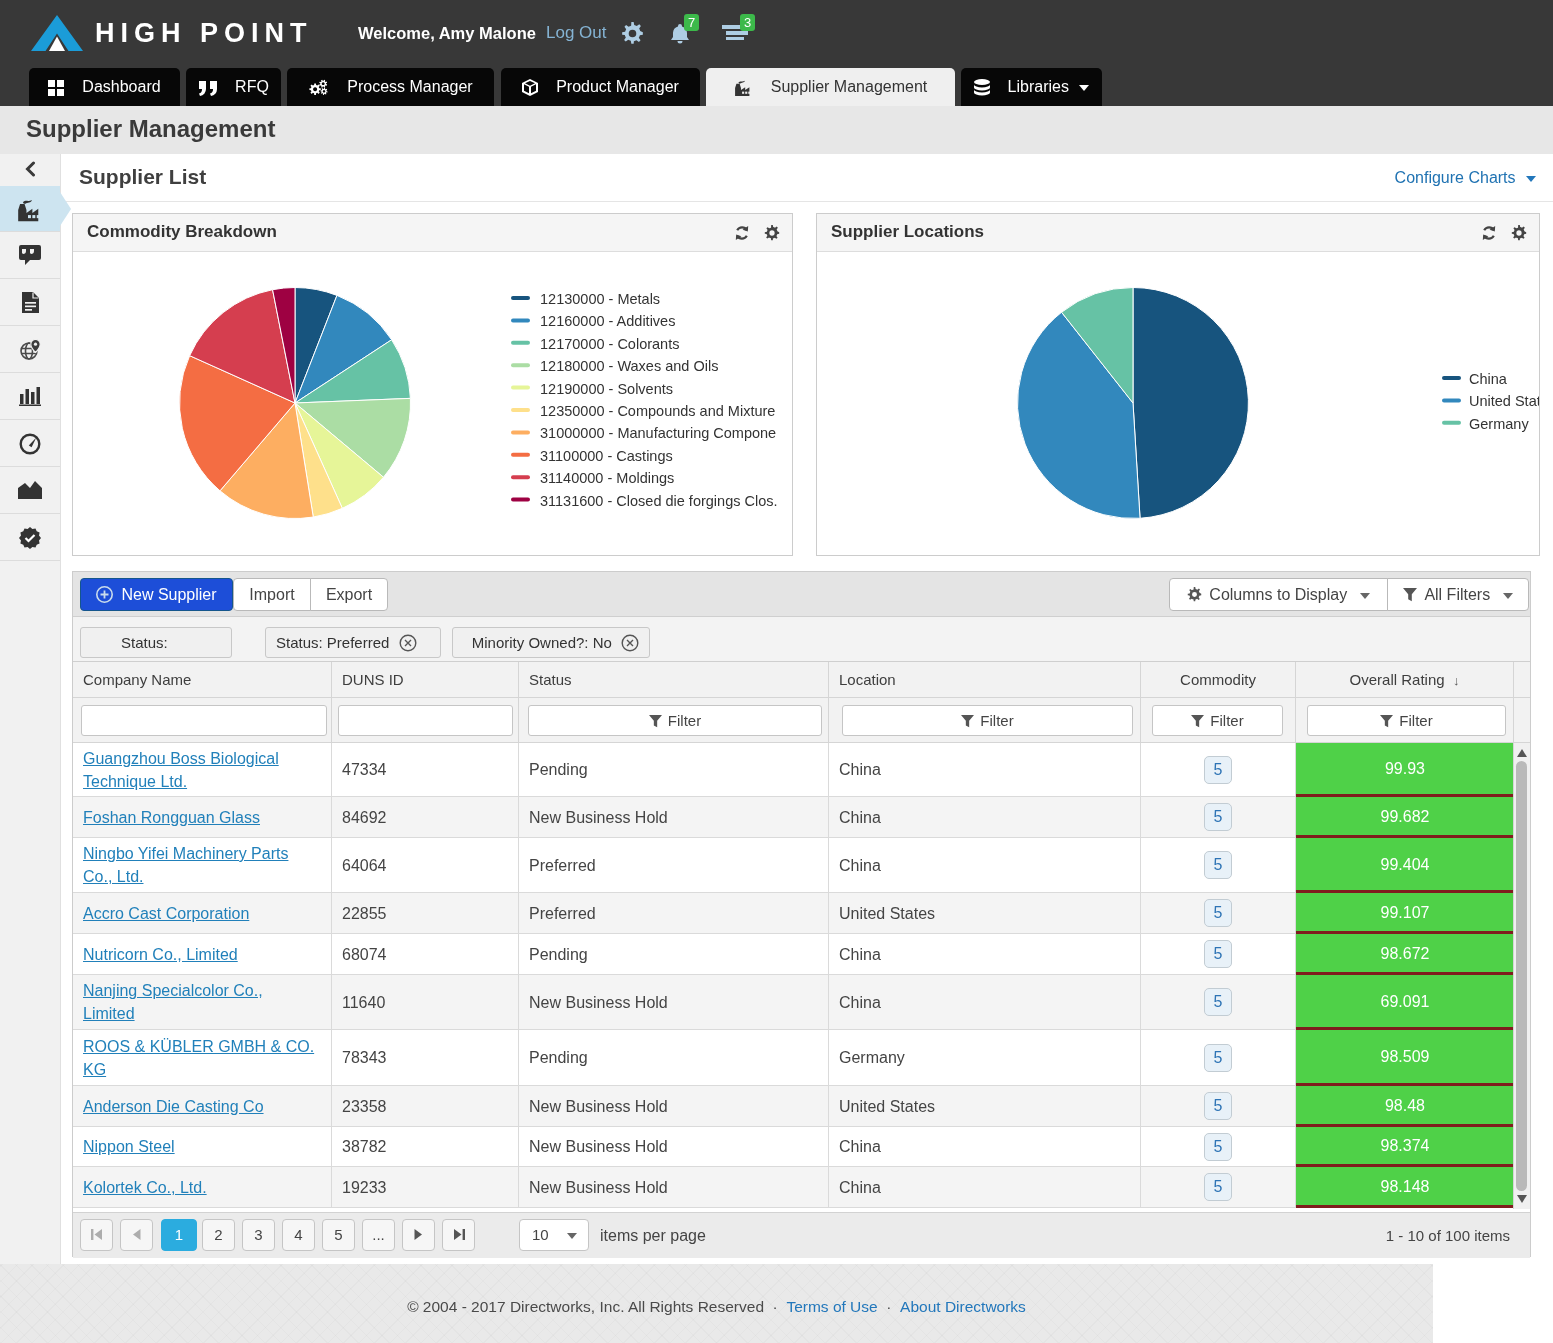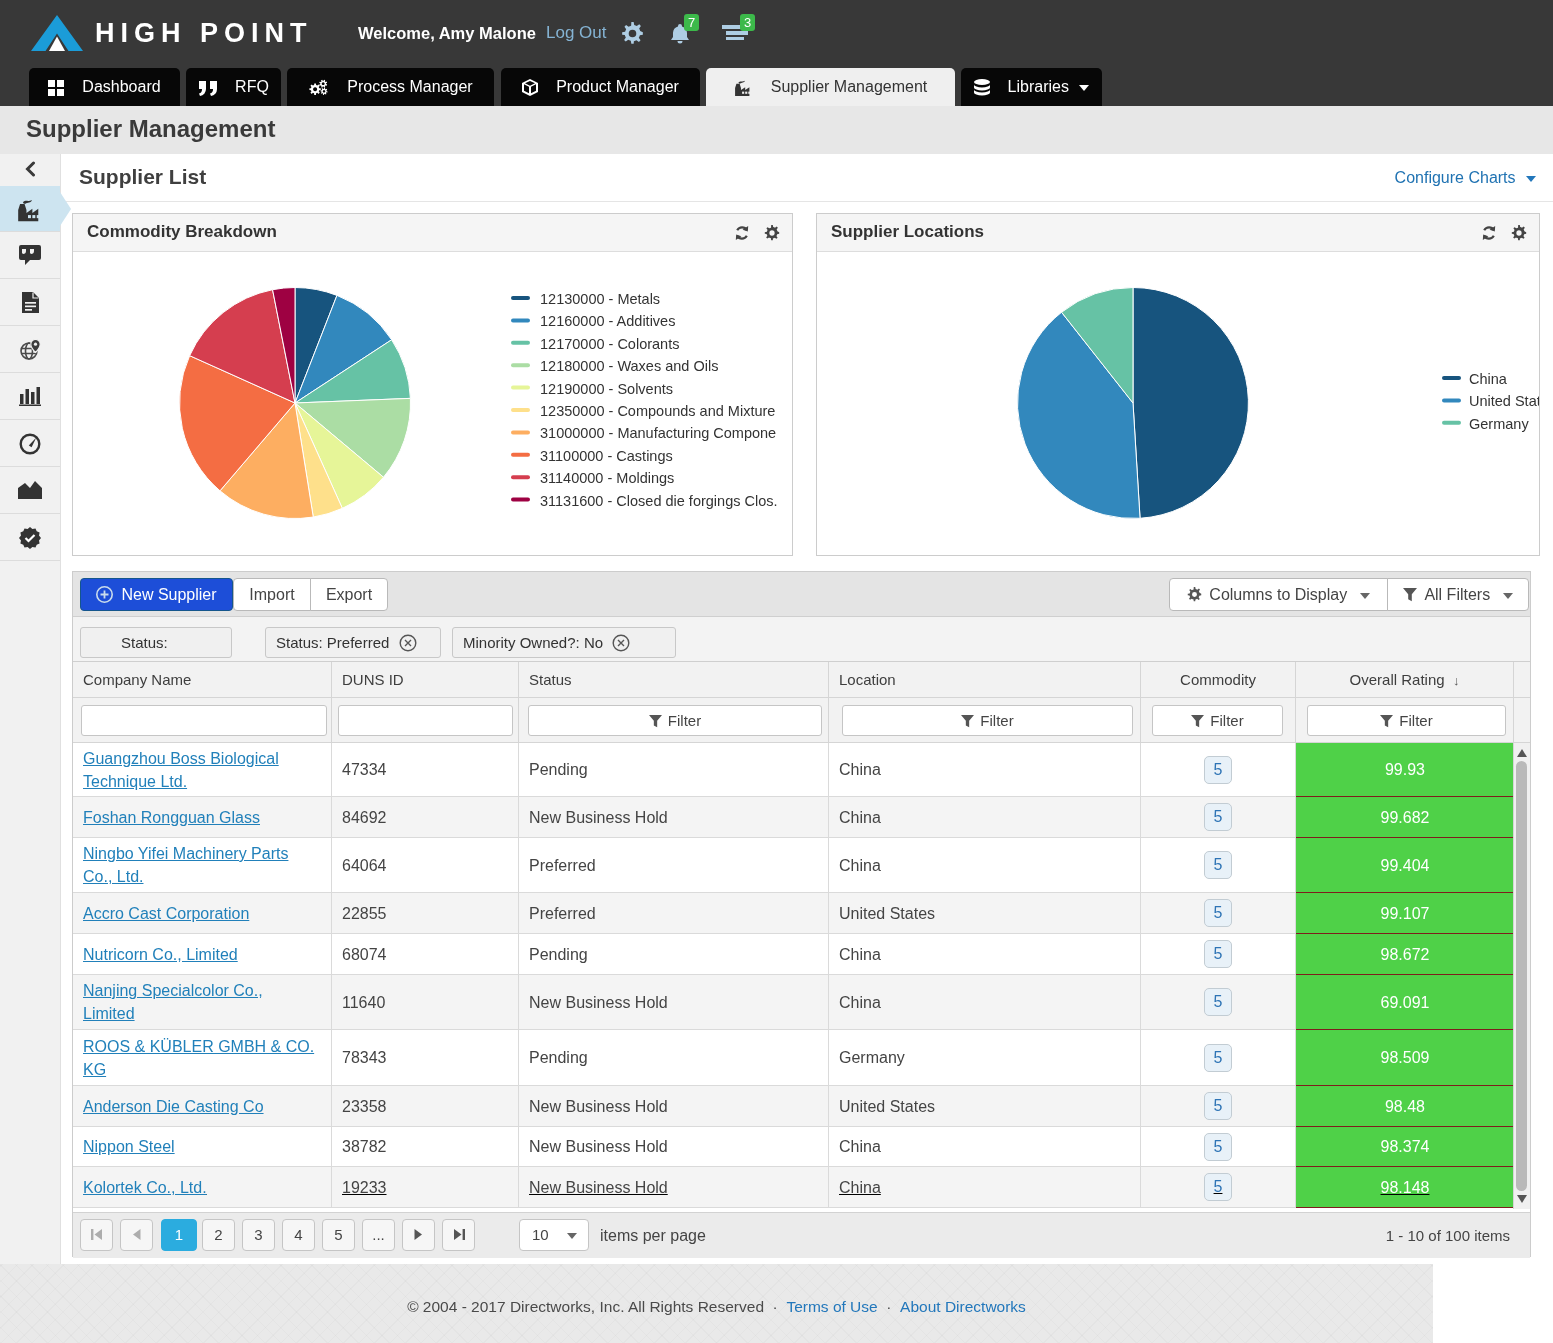--- a/index.html
+++ b/index.html
@@ -63,21 +63,21 @@
 .pbtn { position:absolute; top:6px; height:32px; border:1px solid #c5c5c5; background:#f6f6f6; border-radius:4px; color:#444; font-size:15px; text-align:center; line-height:30px; }
 .pbtn.cur { background:#2bacdf; border-color:#2bacdf; color:#fff; }
 
 .rows { display:block; }
 .row { display:flex; width:1441px; background:#fff; }
 .c { border-right:1px solid #dadada; border-bottom:1px solid #dadada; display:flex; align-items:center; font-size:16px; color:#444; padding-left:10px; line-height:23px; }
 .row.alt .c { background:#f4f4f4; }
 .c1 { width:259px; } .c2 { width:187px; } .c3 { width:310px; } .c4 { width:312px; }
 .c5 { width:155px; justify-content:center; padding-left:0; }
 .c6 { width:218px; }
-.rate6 { background:#4fd148 !important; border-bottom:1px solid #7f1d1d; border-right:none; color:#fff; justify-content:center; padding-left:0; }
+.rate6 { background:#4fd148 !important; border-bottom:3px solid #7f1d1d; border-right:none; color:#fff; justify-content:center; padding-left:0; }
 
 .footer { position:absolute; left:0; top:1264px; width:1433px; height:79px; background:#e9e9e9;
   background-image:repeating-linear-gradient(45deg, rgba(0,0,0,0.025) 0 1px, transparent 1px 11px),
                    repeating-linear-gradient(-45deg, rgba(0,0,0,0.025) 0 1px, transparent 1px 11px); }
 .footer .ftext { position:absolute; top:34px; width:100%; text-align:center; font-size:15.5px; color:#4a4a4a; }
 .footer a { color:#2277bb; text-decoration:none; }
 </style>
 </head>
 <body>
 <div class="hdr">
@@ -306,21 +306,21 @@
     </div>
     <div class="chips">
       <div class="chip" style="left:7px; width:152px;padding-left:40px;">Status: Approved <svg style="vertical-align:-4px; margin-left:5px;" width="18" height="18" viewBox="0 0 18 18">
             <circle cx="9" cy="9" r="7.8" fill="none" stroke="#555" stroke-width="1.4"></circle>
             <path d="M6,6 l6,6 M12,6 l-6,6" stroke="#555" stroke-width="1.4"></path>
           </svg></div>
       <div class="chip" style="left:192px; width:176px;">Status: Preferred <svg style="vertical-align:-4px; margin-left:5px;" width="18" height="18" viewBox="0 0 18 18">
             <circle cx="9" cy="9" r="7.8" fill="none" stroke="#555" stroke-width="1.4"></circle>
             <path d="M6,6 l6,6 M12,6 l-6,6" stroke="#555" stroke-width="1.4"></path>
           </svg></div>
-      <div class="chip" style="left:379px; width:224px;">Minority Owned?: No <svg style="vertical-align:-4px; margin-left:5px;" width="18" height="18" viewBox="0 0 18 18">
+      <div class="chip" style="left:379px; width:198px;text-align:right;">Minority Owned?: No <svg style="vertical-align:-4px; margin-left:5px;" width="18" height="18" viewBox="0 0 18 18">
             <circle cx="9" cy="9" r="7.8" fill="none" stroke="#555" stroke-width="1.4"></circle>
             <path d="M6,6 l6,6 M12,6 l-6,6" stroke="#555" stroke-width="1.4"></path>
           </svg></div>
     </div>
     <div class="thead">
       <div class="hc" style="left:0; width:259px;">Company Name</div>
       <div class="hc" style="left:259px; width:187px;">DUNS ID</div>
       <div class="hc" style="left:446px; width:310px;">Status</div>
       <div class="hc" style="left:756px; width:312px;">Location</div>
       <div class="hc" style="left:1068px; width:155px; text-align:center; padding-left:0;">Commodity</div>
@@ -457,21 +457,21 @@
             <a>Nippon Steel</a>
           </div>
   <div class="c c2">38782</div>
   <div class="c c3">New Business Hold</div>
   <div class="c c4">China</div>
   <div class="c c5">
             <span class="com5">5</span>
           </div>
   <div class="c c6 rate6">98.374</div>
 </div>
-<div class="row alt" style="height:41px;text-decoration:underline;">
+<div class="row alt" style="height:41px;">
   <div class="c c1">
             <a>Kolortek Co., Ltd.</a>
           </div>
   <div class="c c2">19233</div>
   <div class="c c3">New Business Hold</div>
   <div class="c c4">China</div>
   <div class="c c5">
             <span class="com5">5</span>
           </div>
   <div class="c c6 rate6">98.148</div>

